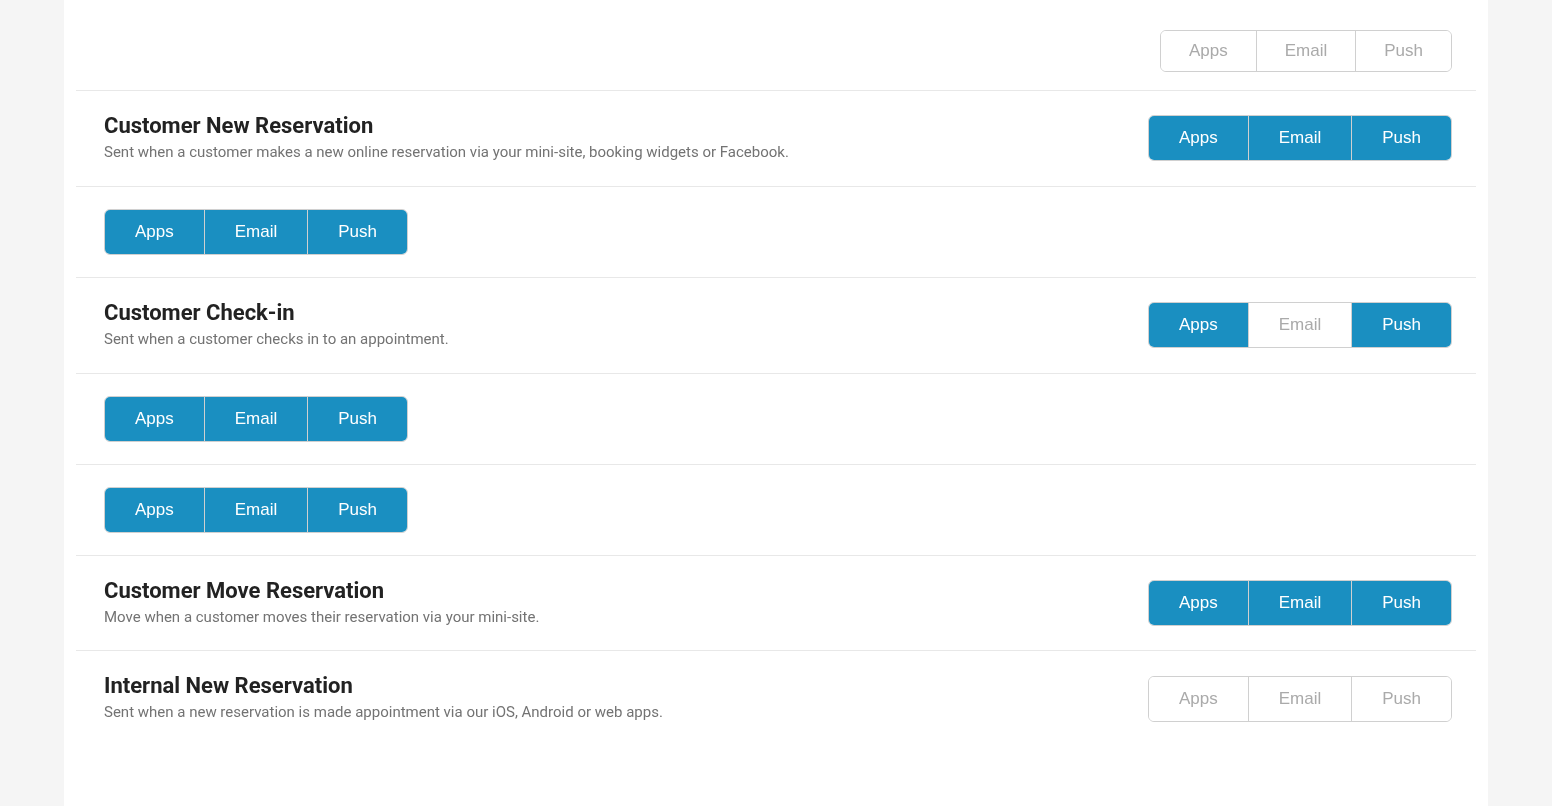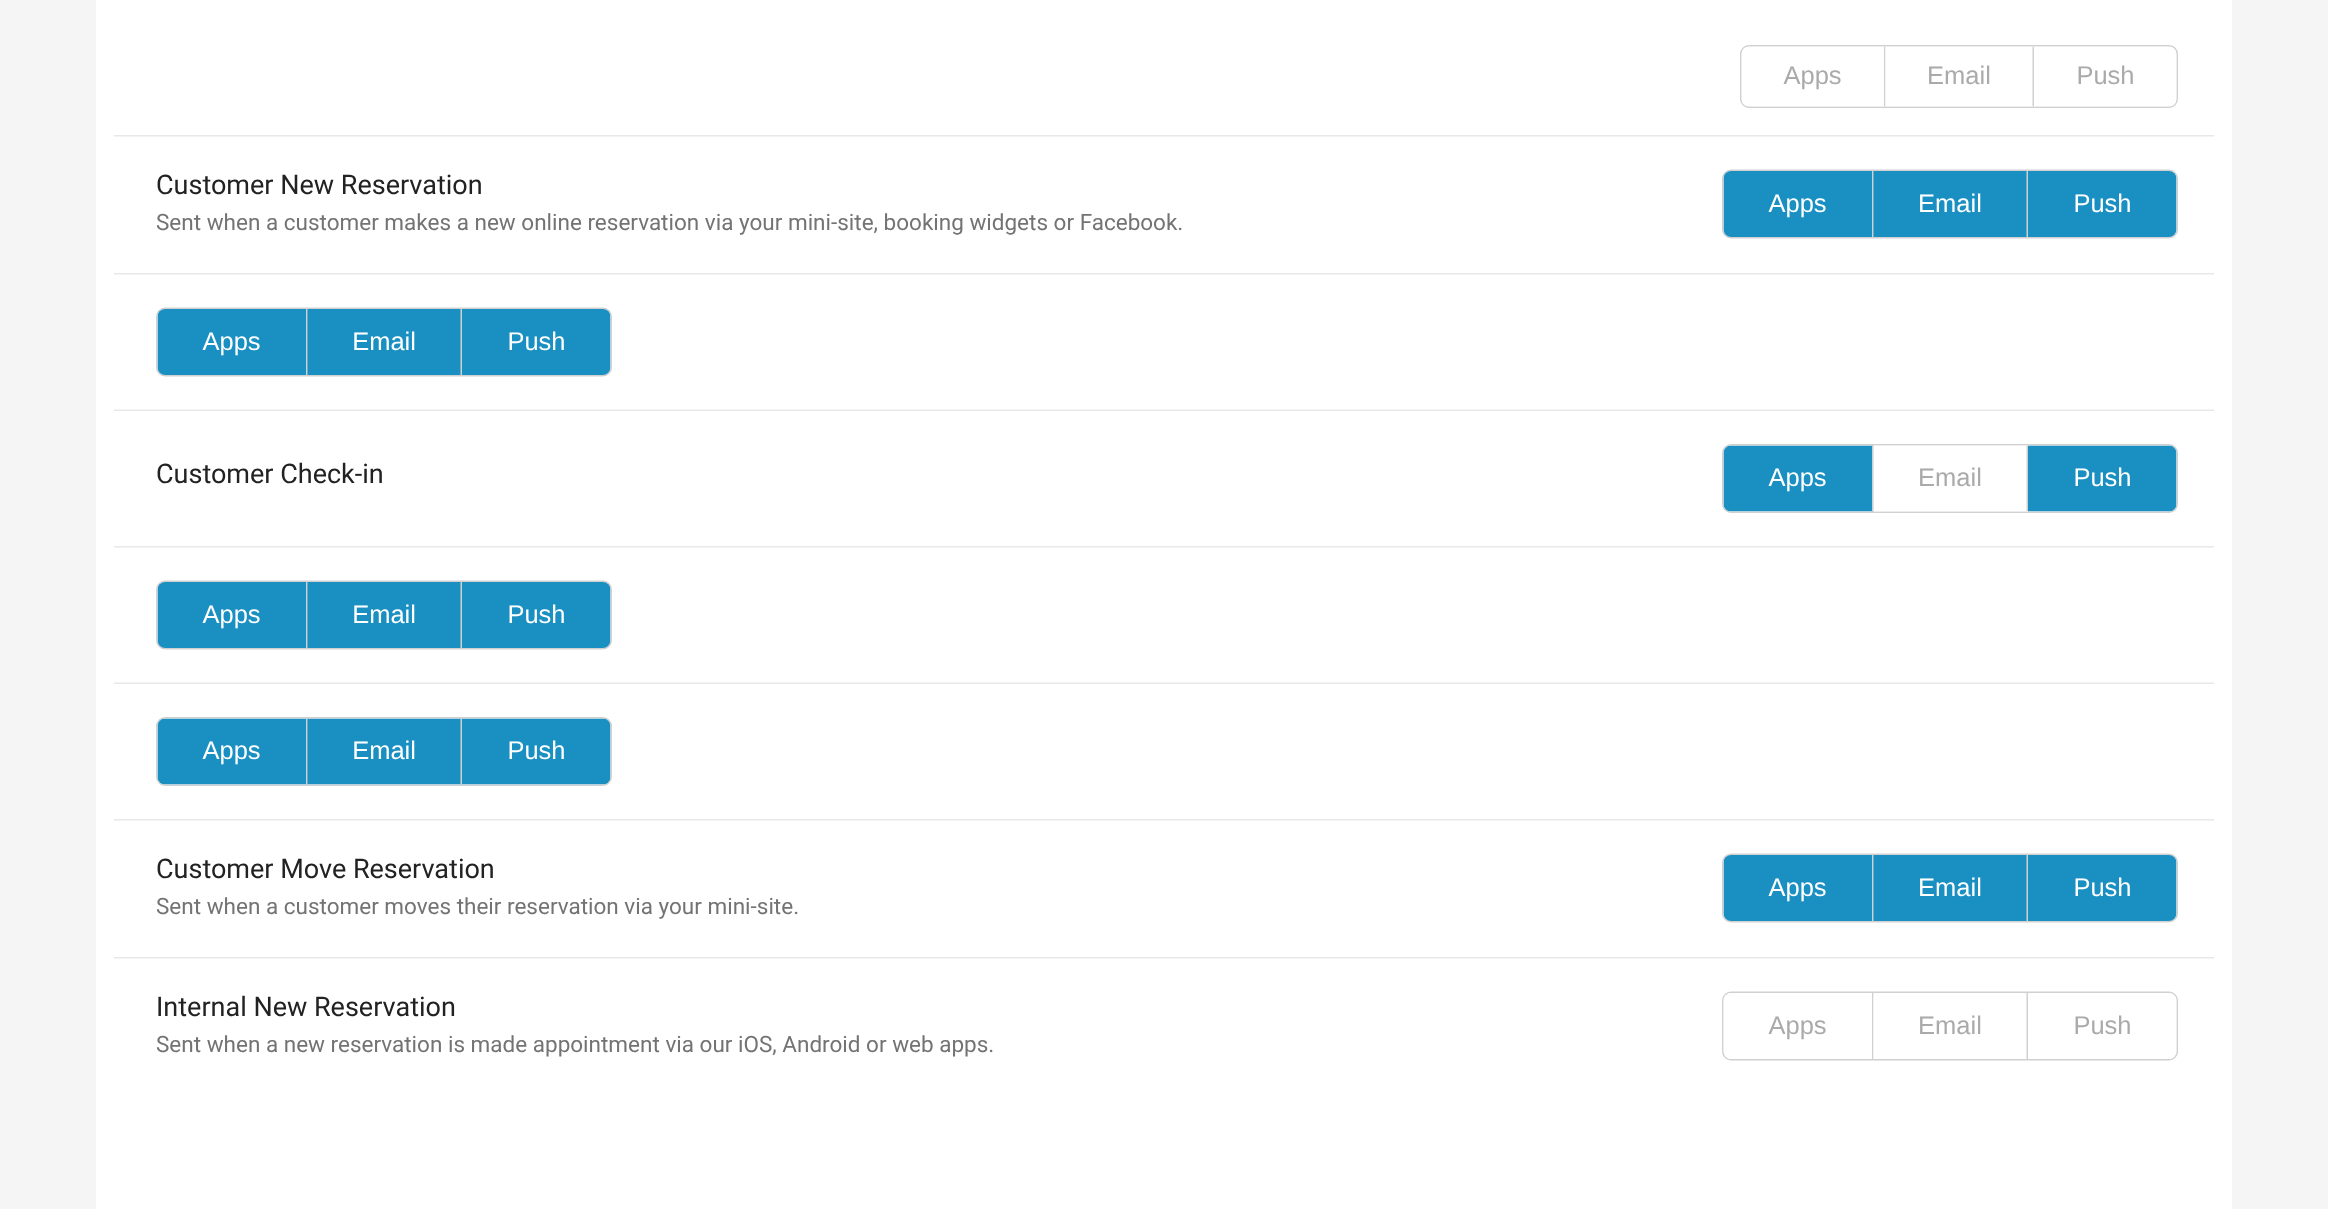--- a/index.html
+++ b/index.html
@@ -66,22 +66,22 @@
       border-bottom: 1px solid #e8e8e8;
     }
     .notification-row:last-child {
       border-bottom: none;
     }
     .row-text {
       flex: 1;
       padding-right: 40px;
     }
     .row-title {
-      font-size: 18px;
-      font-weight: 400;
+      font-size: 22px;
+      font-weight: 700;
       color: #222;
       margin-bottom: 4px;
     }
     .row-desc {
       font-size: 15px;
       color: #737373;
       line-height: 1.45;
     }
     .row-buttons {
       display: flex;
@@ -151,20 +151,21 @@
           <div class="row-btn-group">
             <button class="row-btn active">Apps</button>
             <button class="row-btn active">Email</button>
             <button class="row-btn active">Push</button>
           </div>
         </div>
       </div>
       <div class="notification-row">
         <div class="row-text">
           <div class="row-title">Customer Check-in</div>
+          <div class="row-desc">Sent when a customer checks in to an appointment.</div>
         </div>
         <div class="row-buttons">
           <div class="row-btn-group">
             <button class="row-btn active">Apps</button>
             <button class="row-btn inactive">Email</button>
             <button class="row-btn active">Push</button>
           </div>
         </div>
       </div>
       <div class="notification-row">
@@ -181,21 +182,21 @@
           <div class="row-btn-group">
             <button class="row-btn active">Apps</button>
             <button class="row-btn active">Email</button>
             <button class="row-btn active">Push</button>
           </div>
         </div>
       </div>
       <div class="notification-row">
         <div class="row-text">
           <div class="row-title">Customer Move Reservation</div>
-          <div class="row-desc">Sent when a customer moves their reservation via your mini-site.</div>
+          <div class="row-desc">Move when a customer moves their reservation via your mini-site.</div>
         </div>
         <div class="row-buttons">
           <div class="row-btn-group">
             <button class="row-btn active">Apps</button>
             <button class="row-btn active">Email</button>
             <button class="row-btn active">Push</button>
           </div>
         </div>
       </div>
       <div class="notification-row">

